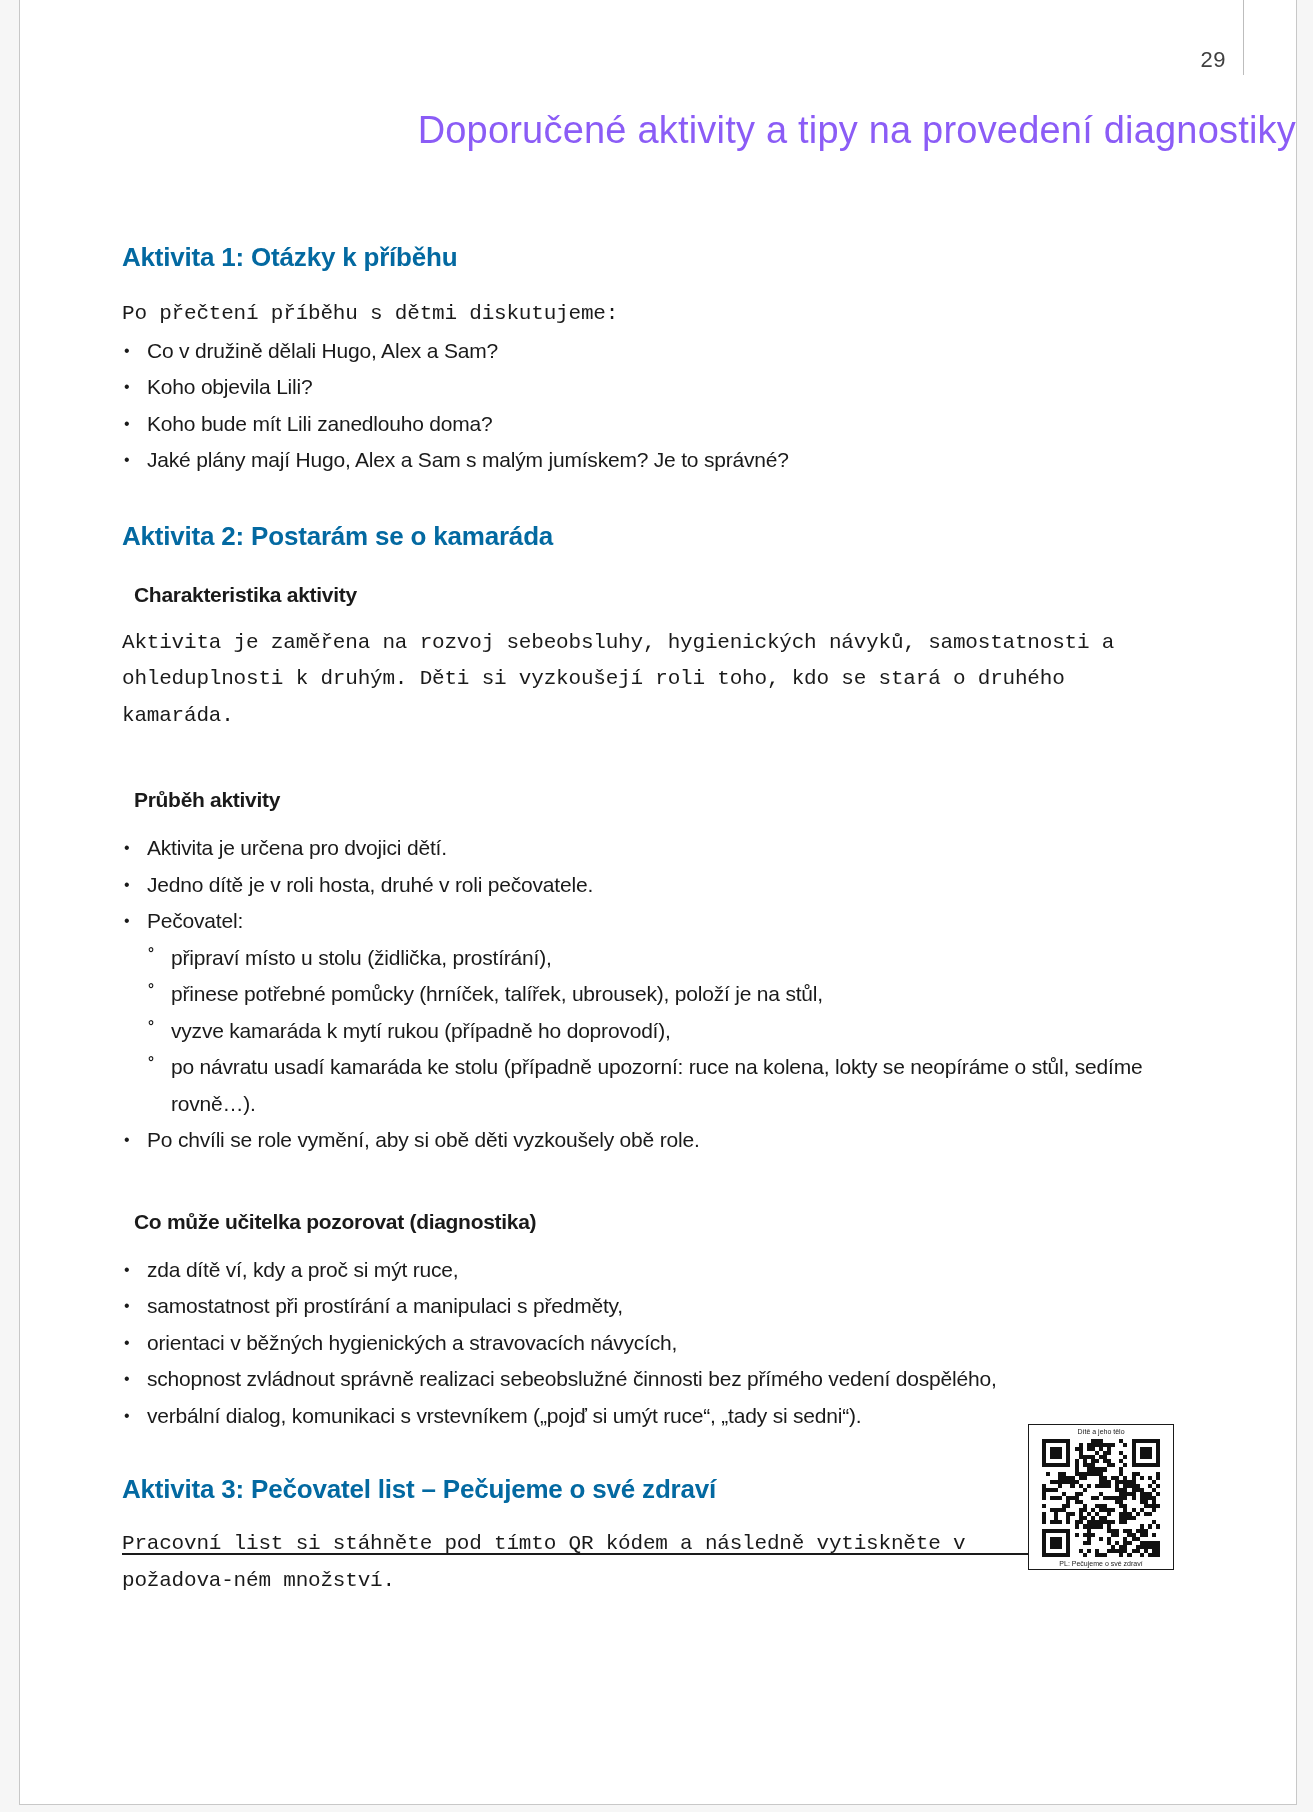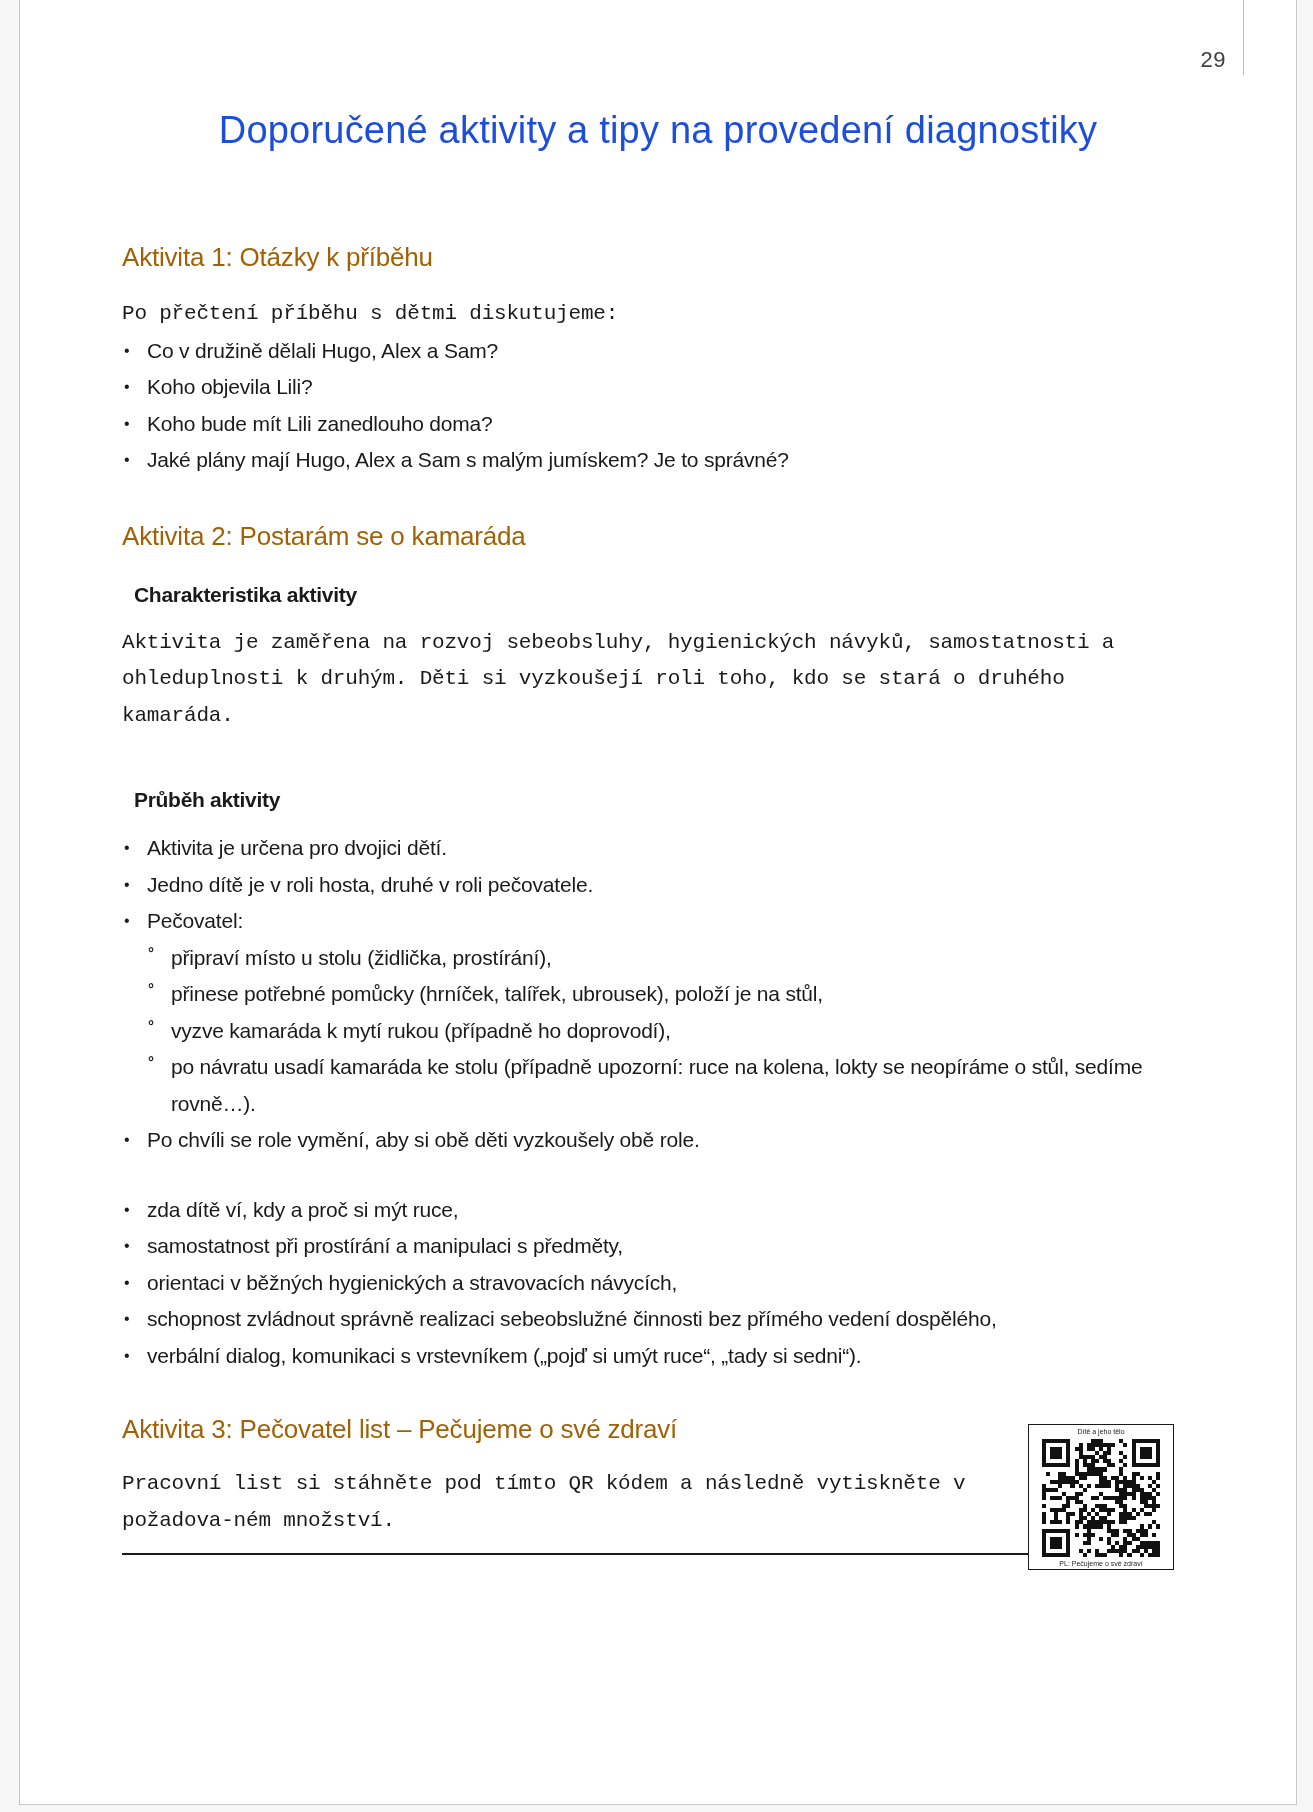--- a/index.html
+++ b/index.html
@@ -27,33 +27,33 @@
   }
   .page-rule {
     position: absolute;
     left: 1223px; top: 0;
     width: 1px; height: 76px;
     background: #bdbdbd;
   }
   .title {
     position: absolute;
     left: 0; right: 0; top: 110px;
-    text-align: center;
+    text-align: right;
     font-size: 38px; font-weight: 300;
-    color: #1d4ed8;
+    color: #8b5cf6;
     letter-spacing: 0.2px;
   }
   .content {
     position: absolute;
     left: 122px; top: 240px;
     width: 1050px;
   }
   .h2 {
-    font-size: 26px; font-weight: 400;
-    color: #a16207;
+    font-size: 26px; font-weight: 700;
+    color: #0369a1;
     margin: 0;
     line-height: 34px;
     letter-spacing: -0.2px;
   }
   .h3 {
     font-size: 21px; font-weight: 700;
     margin: 12px;
     line-height: 36px;
     letter-spacing: -0.3px;
   }
@@ -161,20 +161,21 @@
           <li><span class="circ">°</span><span>připraví místo u stolu (židlička, prostírání),</span></li>
           <li><span class="circ">°</span><span>přinese potřebné pomůcky (hrníček, talířek, ubrousek), položí je na stůl,</span></li>
           <li><span class="circ">°</span><span>vyzve kamaráda k mytí rukou (případně ho doprovodí),</span></li>
           <li><span class="circ">°</span><span>po návratu usadí kamaráda ke stolu (případně upozorní: ruce na kolena, lokty se neopíráme o stůl, sedíme rovně…).</span></li>
         </ul>
       </li>
       <li><span class="dot">•</span><span>Po chvíli se role vymění, aby si obě děti vyzkoušely obě role.</span></li>
     </ul>
     <div class="para-gap" style="height:33px"></div>
 
+    <h3 class="h3">Co může učitelka pozorovat (diagnostika)</h3>
     <ul class="bul">
       <li><span class="dot">•</span><span>zda dítě ví, kdy a proč si mýt ruce,</span></li>
       <li><span class="dot">•</span><span>samostatnost při prostírání a manipulaci s předměty,</span></li>
       <li><span class="dot">•</span><span>orientaci v běžných hygienických a stravovacích návycích,</span></li>
       <li><span class="dot">•</span><span>schopnost zvládnout správně realizaci sebeobslužné činnosti bez přímého vedení dospělého,</span></li>
       <li><span class="dot">•</span><span>verbální dialog, komunikaci s vrstevníkem („pojď si umýt ruce“, „tady si sedni“).</span></li>
     </ul>
   </section>
 
   <div style="height:38px"></div>

